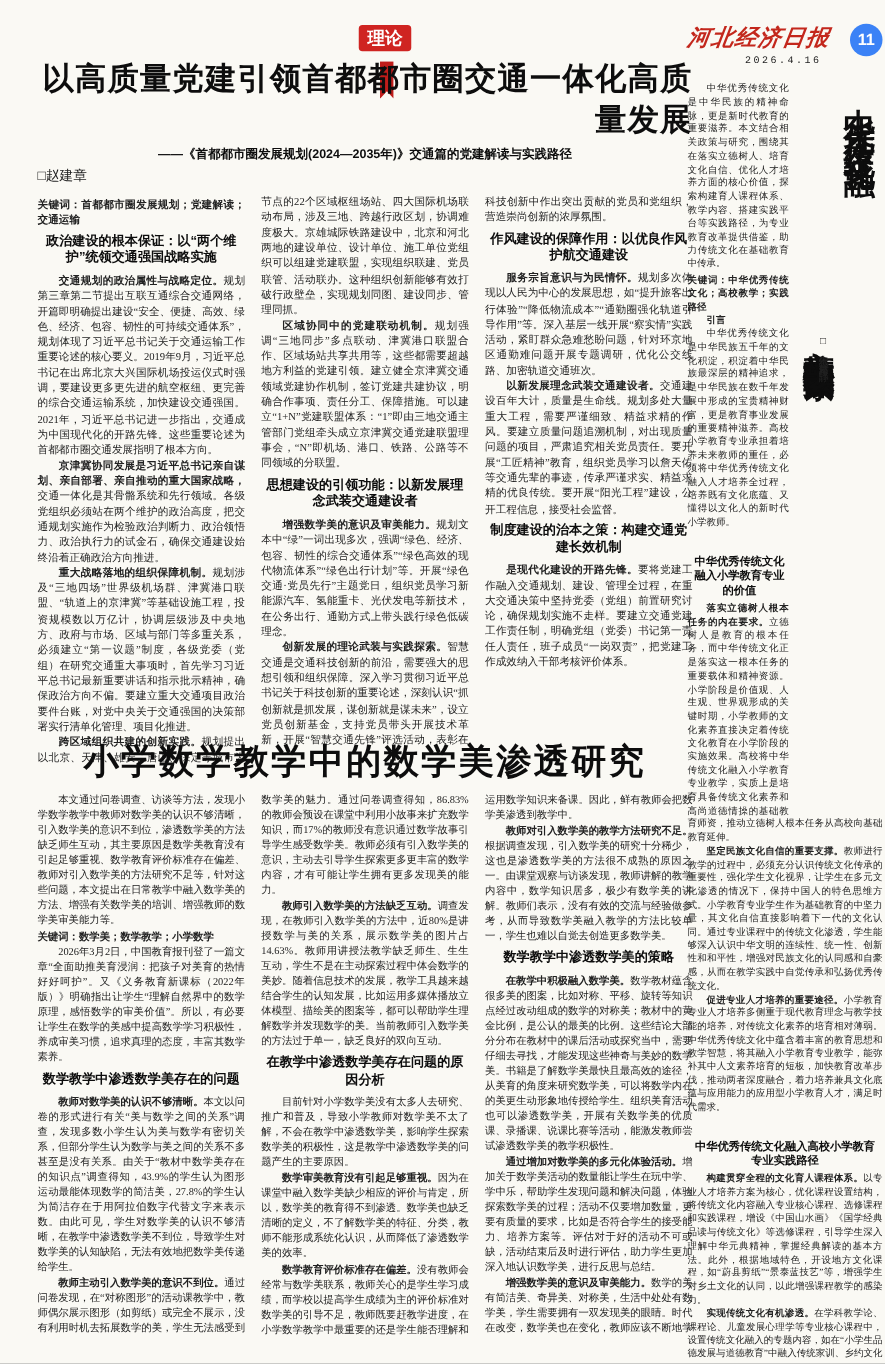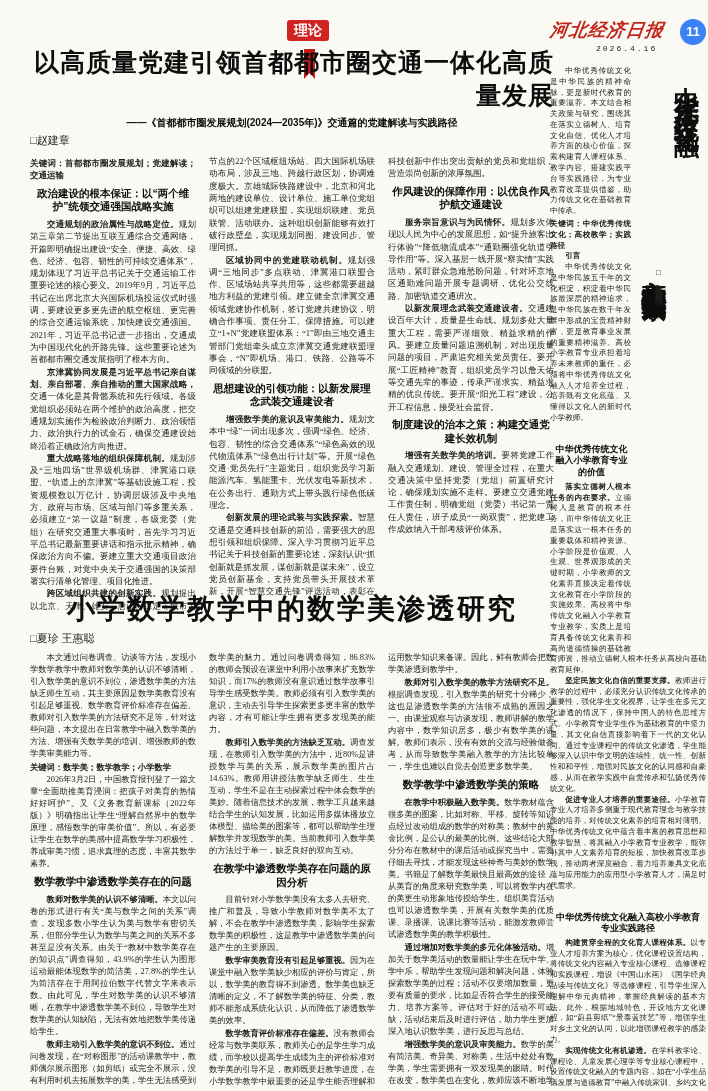--- a/index.html
+++ b/index.html
@@ -126,28 +126,27 @@
       <p><b class="lead">重大战略落地的组织保障机制。</b><span>规划涉及“三地四场”世界级机场群、津冀港口联盟、“轨道上的京津冀”等基础设施工程，投资规模数以万亿计，协调层级涉及中央地方、政府与市场、区域与部门等多重关系，必须建立“第一议题”制度，各级党委（党组）在研究交通重大事项时，首先学习习近平总书记最新重要讲话和指示批示精神，确保政治方向不偏。要建立重大交通项目政治要件台账，对党中央关于交通强国的决策部署实行清单化管理、项目化推进。</span></p>
       <p><b class="lead">跨区域组织共建的创新实践。</b><span>规划提出以北京、天津、雄安、唐山、保定等城市为节点的22个区域枢纽场站、四大国际机场联动布局，涉及三地、跨越行政区划，协调难度极大。京雄城际铁路建设中，北京和河北两地的建设单位、设计单位、施工单位党组织可以组建党建联盟，实现组织联建、党员联管、活动联办。这种组织创新能够有效打破行政壁垒，实现规划同图、建设同步、管理同抓。</span></p>
       <p><b class="lead">区域协同中的党建联动机制。</b><span>规划强调“三地同步”多点联动、津冀港口联盟合作、区域场站共享共用等，这些都需要超越地方利益的党建引领。建立健全京津冀交通领域党建协作机制，签订党建共建协议，明确合作事项、责任分工、保障措施。可以建立“1+N”党建联盟体系：“1”即由三地交通主管部门党组牵头成立京津冀交通党建联盟理事会，“N”即机场、港口、铁路、公路等不同领域的分联盟。</span></p>
       <h3 class="sec">思想建设的引领功能：以新发展理念武装交通建设者</h3>
       <p><b class="lead">增强数学美的意识及审美能力。</b><span>规划文本中“绿”一词出现多次，强调“绿色、经济、包容、韧性的综合交通体系”“绿色高效的现代物流体系”“绿色出行计划”等。开展“绿色交通·党员先行”主题党日，组织党员学习新能源汽车、氢能重卡、光伏发电等新技术，在公务出行、通勤方式上带头践行绿色低碳理念。</span></p>
       <p><b class="lead">创新发展的理论武装与实践探索。</b><span>智慧交通是交通科技创新的前沿，需要强大的思想引领和组织保障。深入学习贯彻习近平总书记关于科技创新的重要论述，深刻认识“抓创新就是抓发展，谋创新就是谋未来”，设立党员创新基金，支持党员带头开展技术革新，开展“智慧交通先锋”评选活动，表彰在科技创新中作出突出贡献的党员和党组织，营造崇尚创新的浓厚氛围。</span></p>
       <h3 class="sec">作风建设的保障作用：以优良作风护航交通建设</h3>
       <p><b class="lead">服务宗旨意识与为民情怀。</b><span>规划多次体现以人民为中心的发展思想，如“提升旅客出行体验”“降低物流成本”“通勤圈强化轨道引导作用”等。深入基层一线开展“察实情”实践活动，紧盯群众急难愁盼问题，针对环京地区通勤难问题开展专题调研，优化公交线路、加密轨道交通班次。</span></p>
       <p><b class="lead">以新发展理念武装交通建设者。</b><span>交通建设百年大计，质量是生命线。规划多处大量重大工程，需要严谨细致、精益求精的作风。要建立质量问题追溯机制，对出现质量问题的项目，严肃追究相关党员责任。要开展“工匠精神”教育，组织党员学习以詹天佑等交通先辈的事迹，传承严谨求实、精益求精的优良传统。要开展“阳光工程”建设，公开工程信息，接受社会监督。</span></p>
       <h3 class="sec">制度建设的治本之策：构建交通党建长效机制</h3>
-      <p><b class="lead">增强有关数学美的培训。</b><span>要将党建工作融入交通规划、建设、管理全过程，在重大交通决策中坚持党委（党组）前置研究讨论，确保规划实施不走样。要建立交通党建工作责任制，明确党组（党委）书记第一责任人责任，班子成员“一岗双责”，把党建工作成效纳入干部考核评价体系。</span></p>
+      <p><b class="lead">是现代化建设的开路先锋。</b><span>要将党建工作融入交通规划、建设、管理全过程，在重大交通决策中坚持党委（党组）前置研究讨论，确保规划实施不走样。要建立交通党建工作责任制，明确党组（党委）书记第一责任人责任，班子成员“一岗双责”，把党建工作成效纳入干部考核评价体系。</span></p>
 
     </div>
   </div>
 
   <div class="a2">
     <h1 class="hl hl-main">小学数学教学中的数学美渗透研究</h1>
-    <div class="byline">□夏珍 王惠聪</div>
     <div class="body-cols">
       <p class="abstract">本文通过问卷调查、访谈等方法，发现小学数学教学中教师对数学美的认识不够清晰，引入数学美的意识不到位，渗透数学美的方法缺乏师生互动，其主要原因是数学美教育没有引起足够重视、数学教育评价标准存在偏差、教师对引入数学美的方法研究不足等，针对这些问题，本文提出在日常教学中融入数学美的方法、增强有关数学美的培训、增强教师的数学美审美能力等。</p>
       <p class="kw">关键词：数学美；数学教学；小学数学</p>
       <p>2026年3月2日，中国教育报刊登了一篇文章“全面助推美育浸润：把孩子对美育的热情好好呵护”。又《义务教育新课标（2022年版）》明确指出让学生“理解自然界中的数学原理，感悟数学的审美价值”。所以，有必要让学生在数学的美感中提高数学学习积极性，养成审美习惯，追求真理的态度，丰富其数学素养。</p>
       <h3 class="sec">数学教学中渗透数学美存在的问题</h3>
       <p><b class="lead">教师对数学美的认识不够清晰。</b><span>本文以问卷的形式进行有关“美与数学之间的关系”调查，发现多数小学生认为美与数学有密切关系，但部分学生认为数学与美之间的关系不多甚至是没有关系。由关于“教材中数学美存在的知识点”调查得知，43.9%的学生认为图形运动最能体现数学的简洁美，27.8%的学生认为简洁存在于用阿拉伯数字代替文字来表示数。由此可见，学生对数学美的认识不够清晰，在教学中渗透数学美不到位，导致学生对数学美的认知缺陷，无法有效地把数学美传递给学生。</span></p>
       <p><b class="lead">教师主动引入数学美的意识不到位。</b><span>通过问卷发现，在“对称图形”的活动课教学中，教师偶尔展示图形（如剪纸）或完全不展示，没有利用时机去拓展数学的美，学生无法感受到数学美的魅力。通过问卷调查得知，86.83%的教师会预设在课堂中利用小故事来扩充数学知识，而17%的教师没有意识通过数学故事引导学生感受数学美。教师必须有引入数学美的意识，主动去引导学生探索更多更丰富的数学内容，才有可能让学生拥有更多发现美的能力。</span></p>
       <p><b class="lead">教师引入数学美的方法缺乏互动。</b><span>调查发现，在教师引入数学美的方法中，近80%是讲授数学与美的关系，展示数学美的图片占14.63%。教师用讲授法教学缺乏师生、生生互动，学生不是在主动探索过程中体会数学的美妙。随着信息技术的发展，教学工具越来越结合学生的认知发展，比如运用多媒体播放立体模型、描绘美的图案等，都可以帮助学生理解数学并发现数学的美。当前教师引入数学美的方法过于单一，缺乏良好的双向互动。</span></p>
       <h3 class="sec">在教学中渗透数学美存在问题的原因分析</h3>
       <p>目前针对小学数学美没有太多人去研究、推广和普及，导致小学教师对数学美不太了解，不会在教学中渗透数学美，影响学生探索数学美的积极性，这是教学中渗透数学美的问题产生的主要原因。</p>

